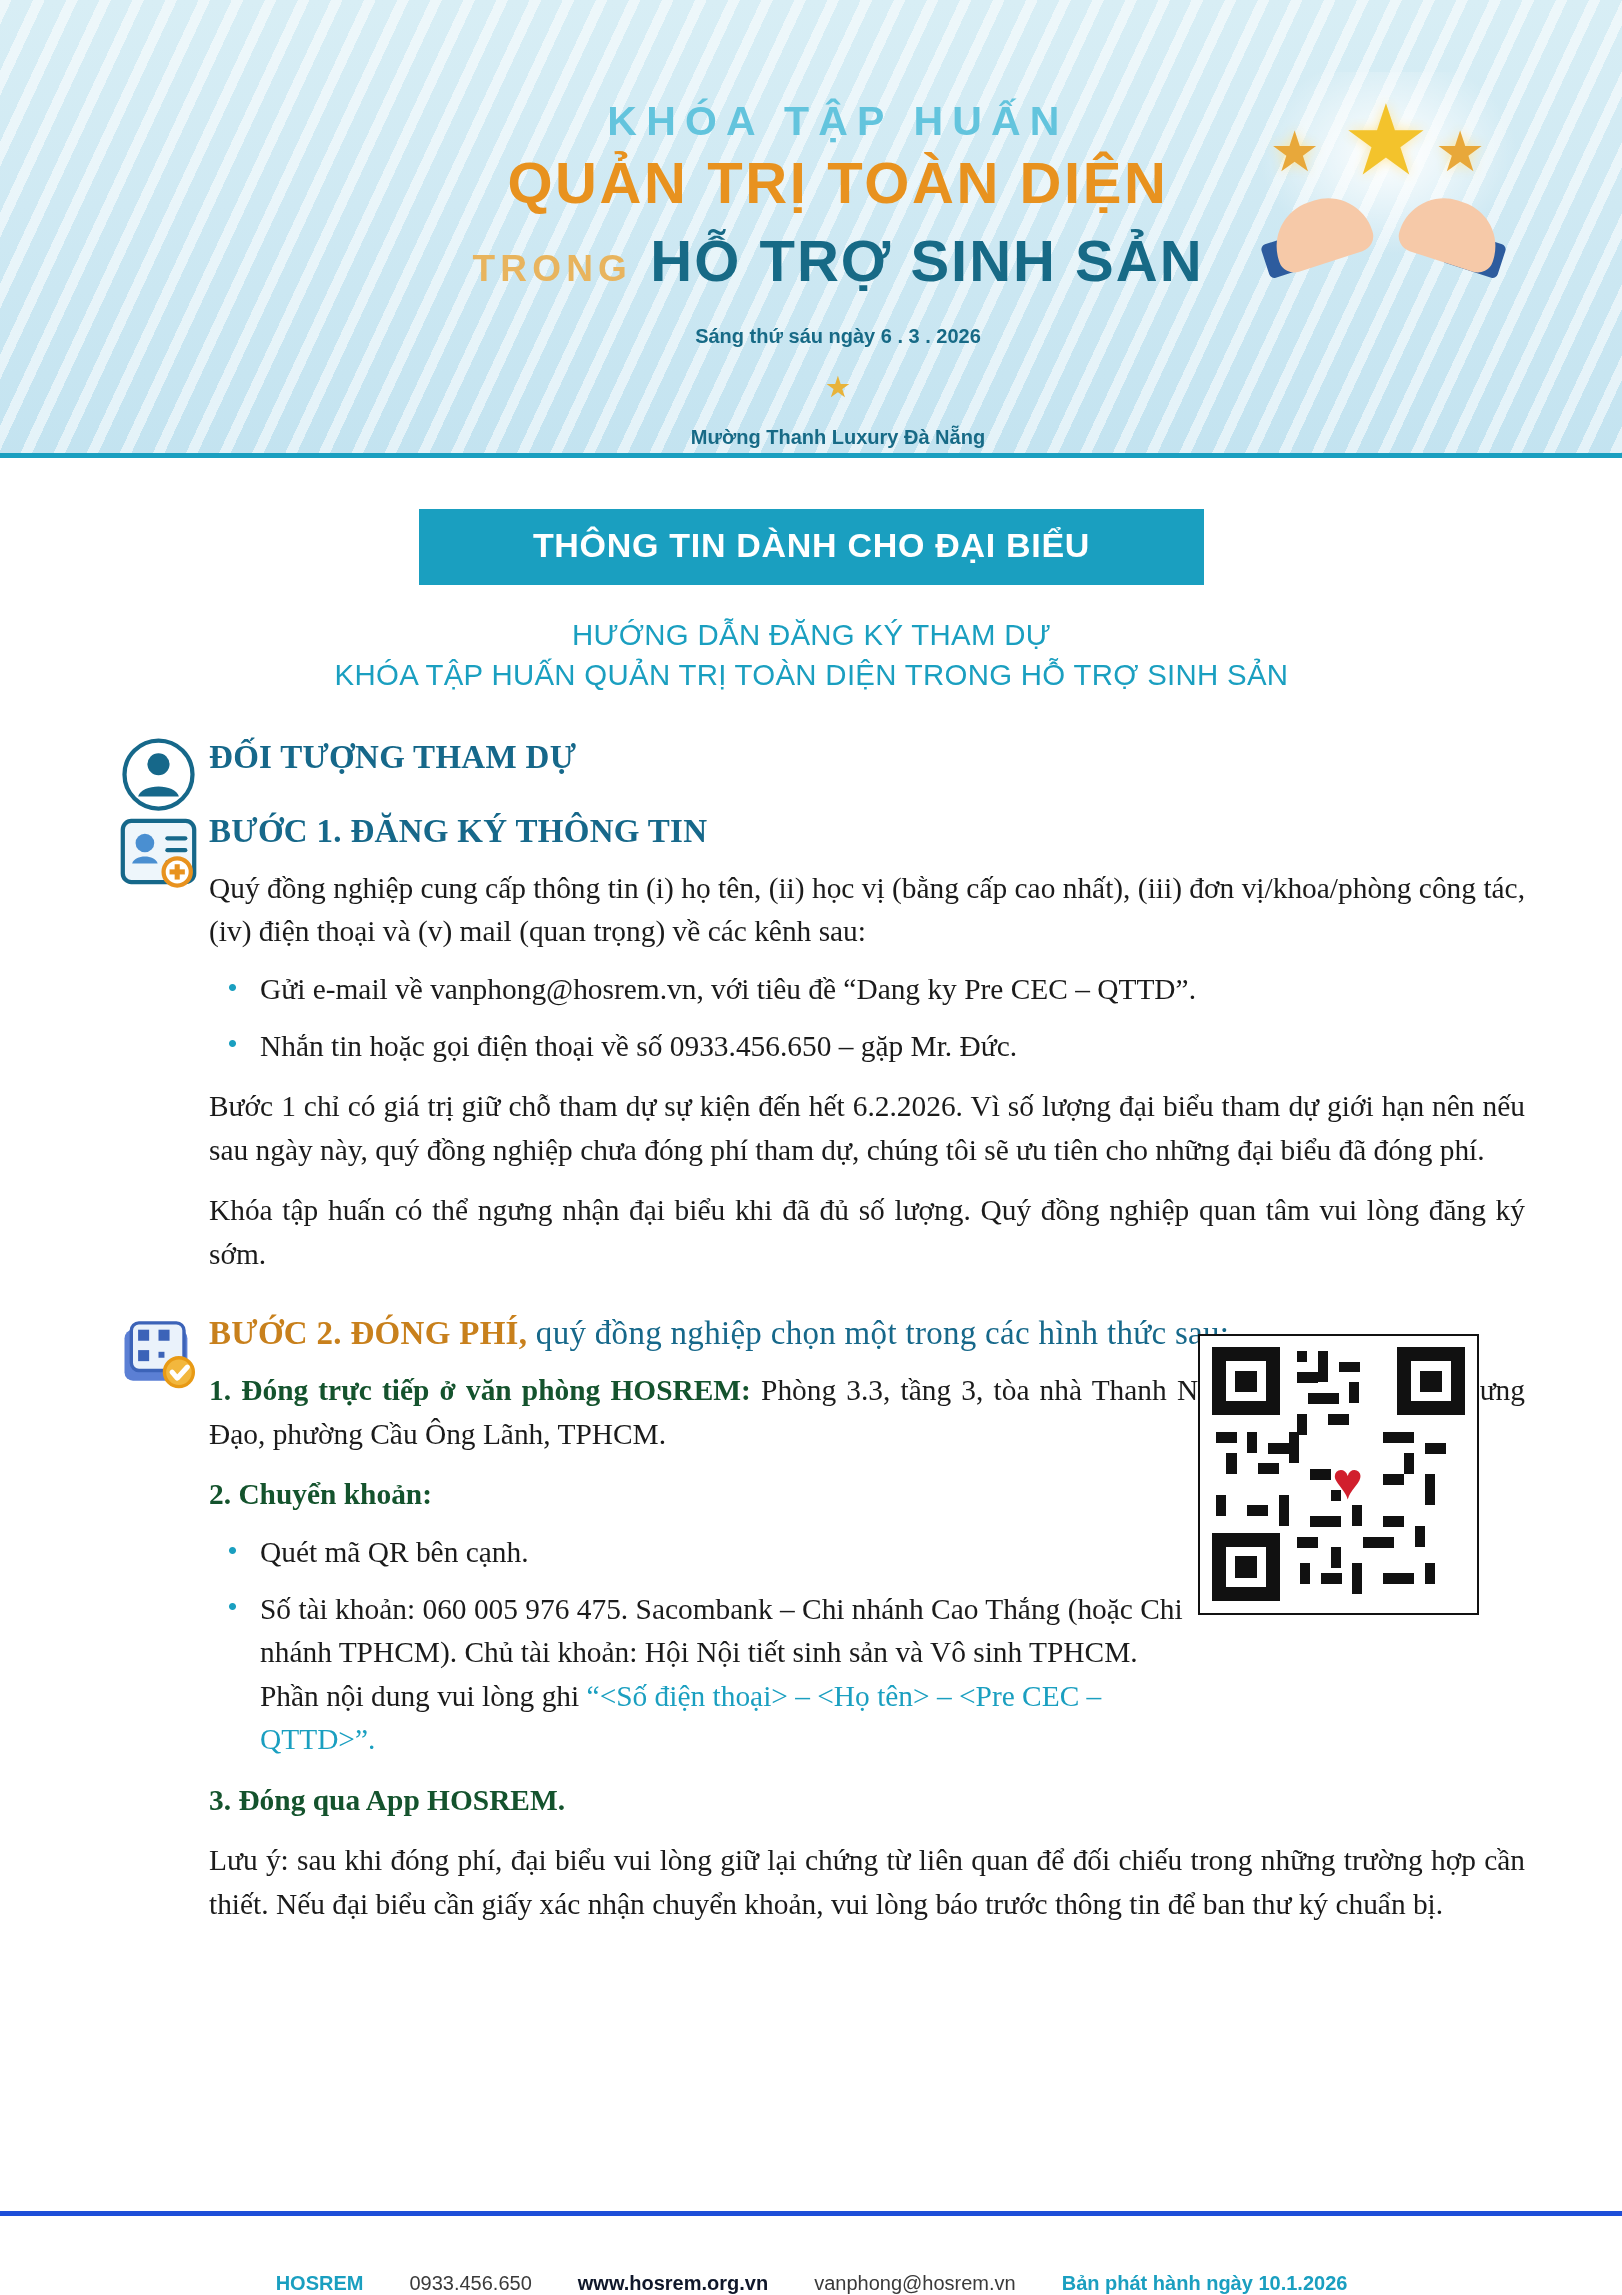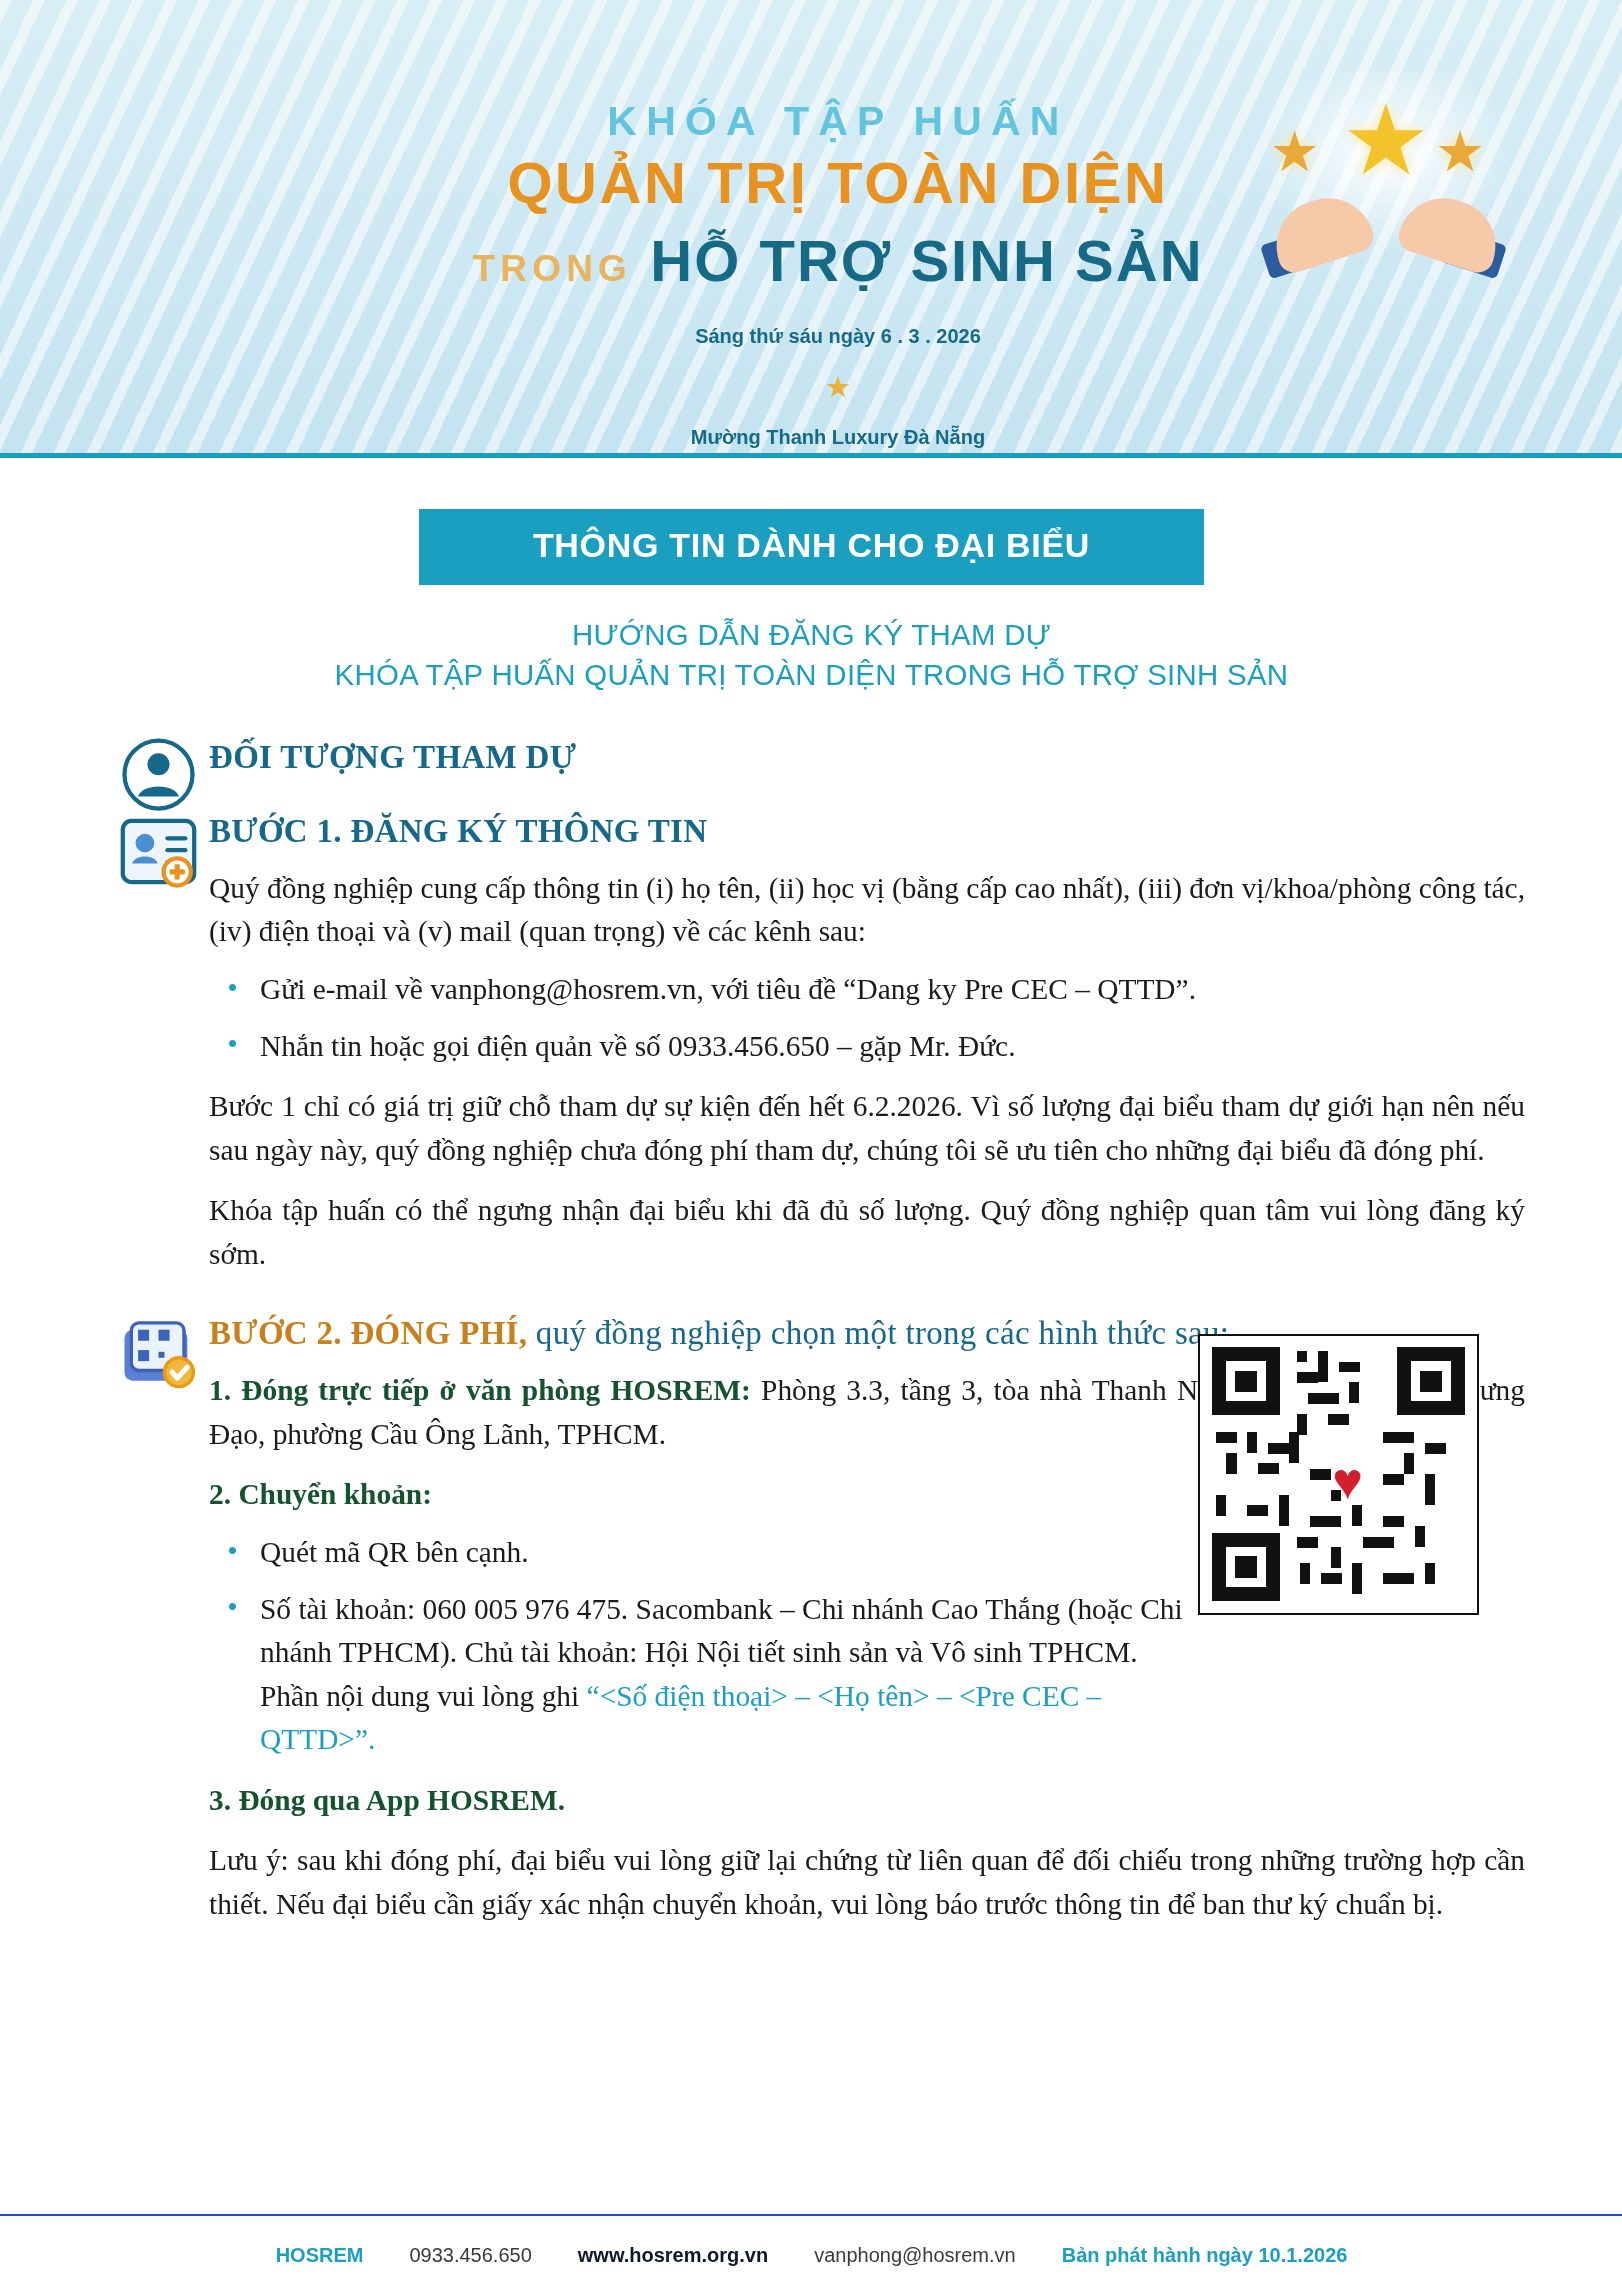--- a/index.html
+++ b/index.html
@@ -314,23 +314,23 @@
     text-align: center;
   }
   .narrow { width: 975px; }
 
   
   .footer {
     position: absolute;
     left: 0; right: 0;
     bottom: 0;
     height: 79px;
-    border-top: 2px solid #1d4ed8;
+    border-top: 5px solid #1d4ed8;
     display: flex;
-    align-items: center;
+    align-items: flex-end;
     justify-content: center;
     gap: 46px;
     font-family: "Liberation Sans", sans-serif;
     font-size: 20px;
     font-weight: bold;
     color: #1a9fc0;
   }
   .footer .plain { color: #3a3a3a; font-weight: normal; }
   .footer .link { color: #0f172a; }
 </style>
@@ -396,21 +396,21 @@
       <rect x="58" y="46" width="26" height="5" rx="2.5" fill="#16688a"></rect>
       <rect x="58" y="60" width="18" height="5" rx="2.5" fill="#16688a"></rect>
       <circle cx="72" cy="74" r="16" fill="#ffffff" stroke="#e8921f" stroke-width="5"></circle>
       <rect x="69" y="65" width="6" height="18" fill="#e8921f"></rect>
       <rect x="63" y="71" width="18" height="6" fill="#e8921f"></rect>
     </svg>
     <div class="h-heading">BƯỚC 1. ĐĂNG KÝ THÔNG TIN</div>
     <p class="body">Quý đồng nghiệp cung cấp thông tin (i) họ tên, (ii) học vị (bằng cấp cao nhất), (iii) đơn vị/khoa/phòng công tác, (iv) điện thoại và (v) mail (quan trọng) về các kênh sau:</p>
     <ul class="bullets">
       <li>Gửi e-mail về vanphong@hosrem.vn, với tiêu đề “Dang ky Pre CEC – QTTD”.</li>
-      <li>Nhắn tin hoặc gọi điện quản về số 0933.456.650 – gặp Mr. Đức.</li>
+      <li>Nhắn tin hoặc gọi điện thoại về số 0933.456.650 – gặp Mr. Đức.</li>
     </ul>
     <p class="body">Bước 1 chỉ có giá trị giữ chỗ tham dự sự kiện đến hết 6.2.2026. Vì số lượng đại biểu tham dự giới hạn nên nếu sau ngày này, quý đồng nghiệp chưa đóng phí tham dự, chúng tôi sẽ ưu tiên cho những đại biểu đã đóng phí.</p>
     <p class="body">Khóa tập huấn có thể ngưng nhận đại biểu khi đã đủ số lượng. Quý đồng nghiệp quan tâm vui lòng đăng ký sớm.</p>
   </div>
 
   <div class="section pay-row" style="margin-top:39px">
     <svg class="sec-icon" style="top:-3.9px" viewBox="0 0 100 100">
       <rect x="10" y="22" width="74" height="60" rx="10" fill="#5b7fd4"></rect>
       <rect x="18" y="14" width="62" height="56" rx="9" fill="#eaf2fb" stroke="#3c63b8" stroke-width="4"></rect>
       <rect x="26" y="22" width="13" height="13" fill="#3c63b8"></rect>

